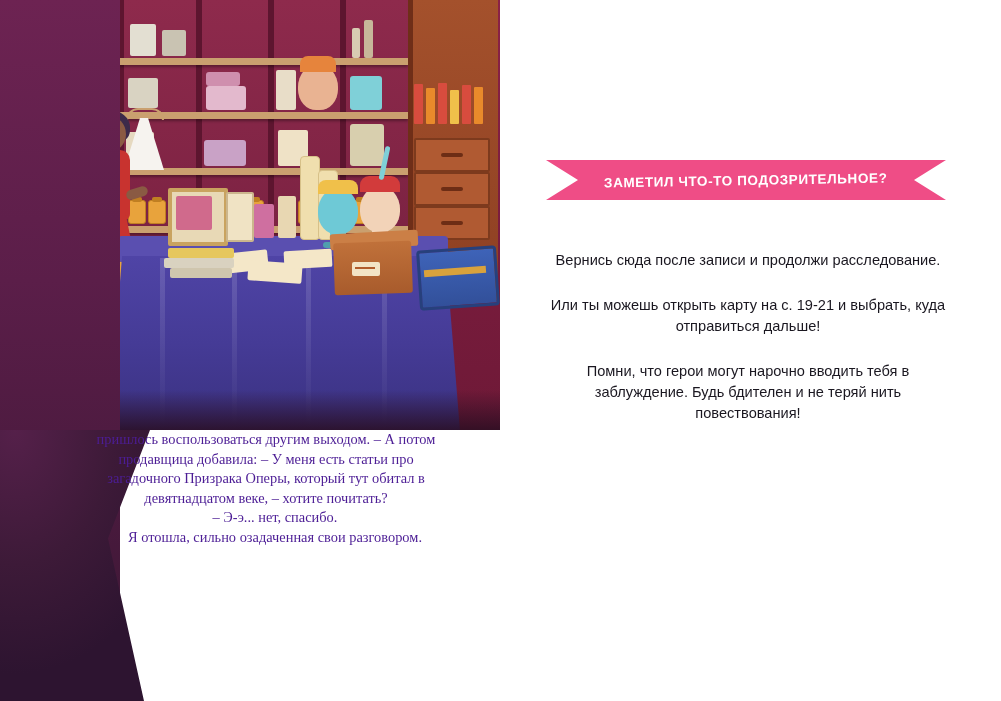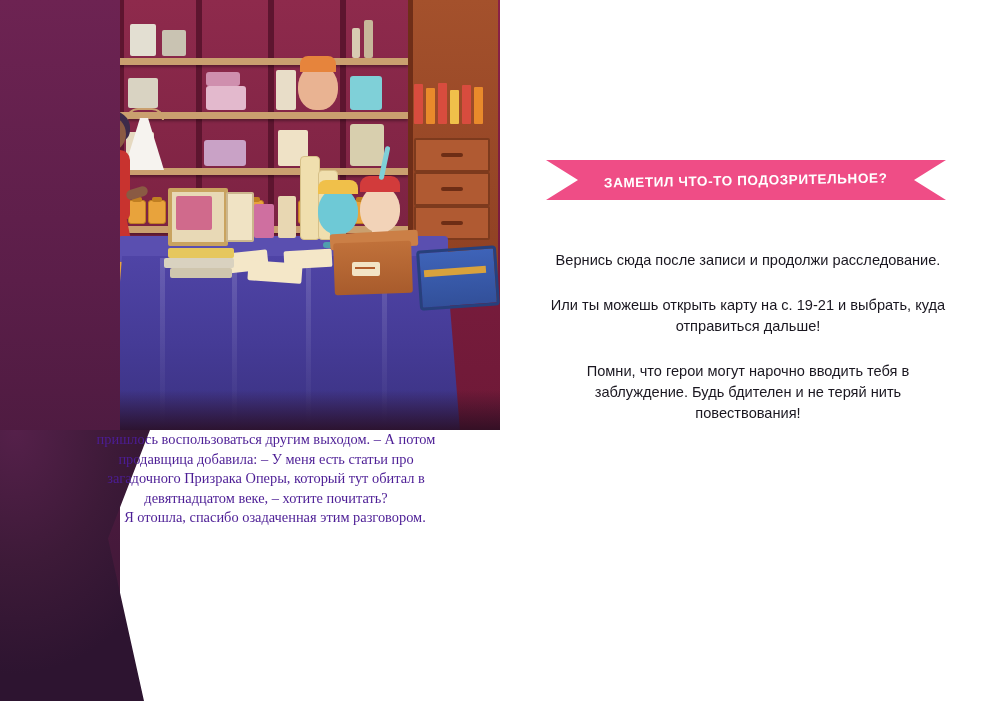--- a/index.html
+++ b/index.html
@@ -341,21 +341,22 @@
       <div class="suitcase-strap"></div>
 
       <div class="floor"></div>
     </div>
 
     <div class="drape"></div>
     <div class="drape-tail"></div>
 
     <div class="body-text">
       <p>пришлось воспользоваться другим выходом. – А потом продавщица добавила: – У меня есть статьи про загадочного Призрака Оперы, который тут обитал в девятнадцатом веке, – хотите почитать?</p>
-      <p class="ind">Я отошла, спасибо озадаченная этим разговором.</p>
+      <p class="ind">– Э-э... нет, спасибо.</p>
+      <p class="ind">Я отошла, сильно озадаченная свои разговором.</p>
     </div>
   </div>
 
   <div class="right-page"></div>
 </div>
 
 <div class="ribbon">
   <div class="band">
     <span>Заметил что-то подозрительное?</span>
   </div>

